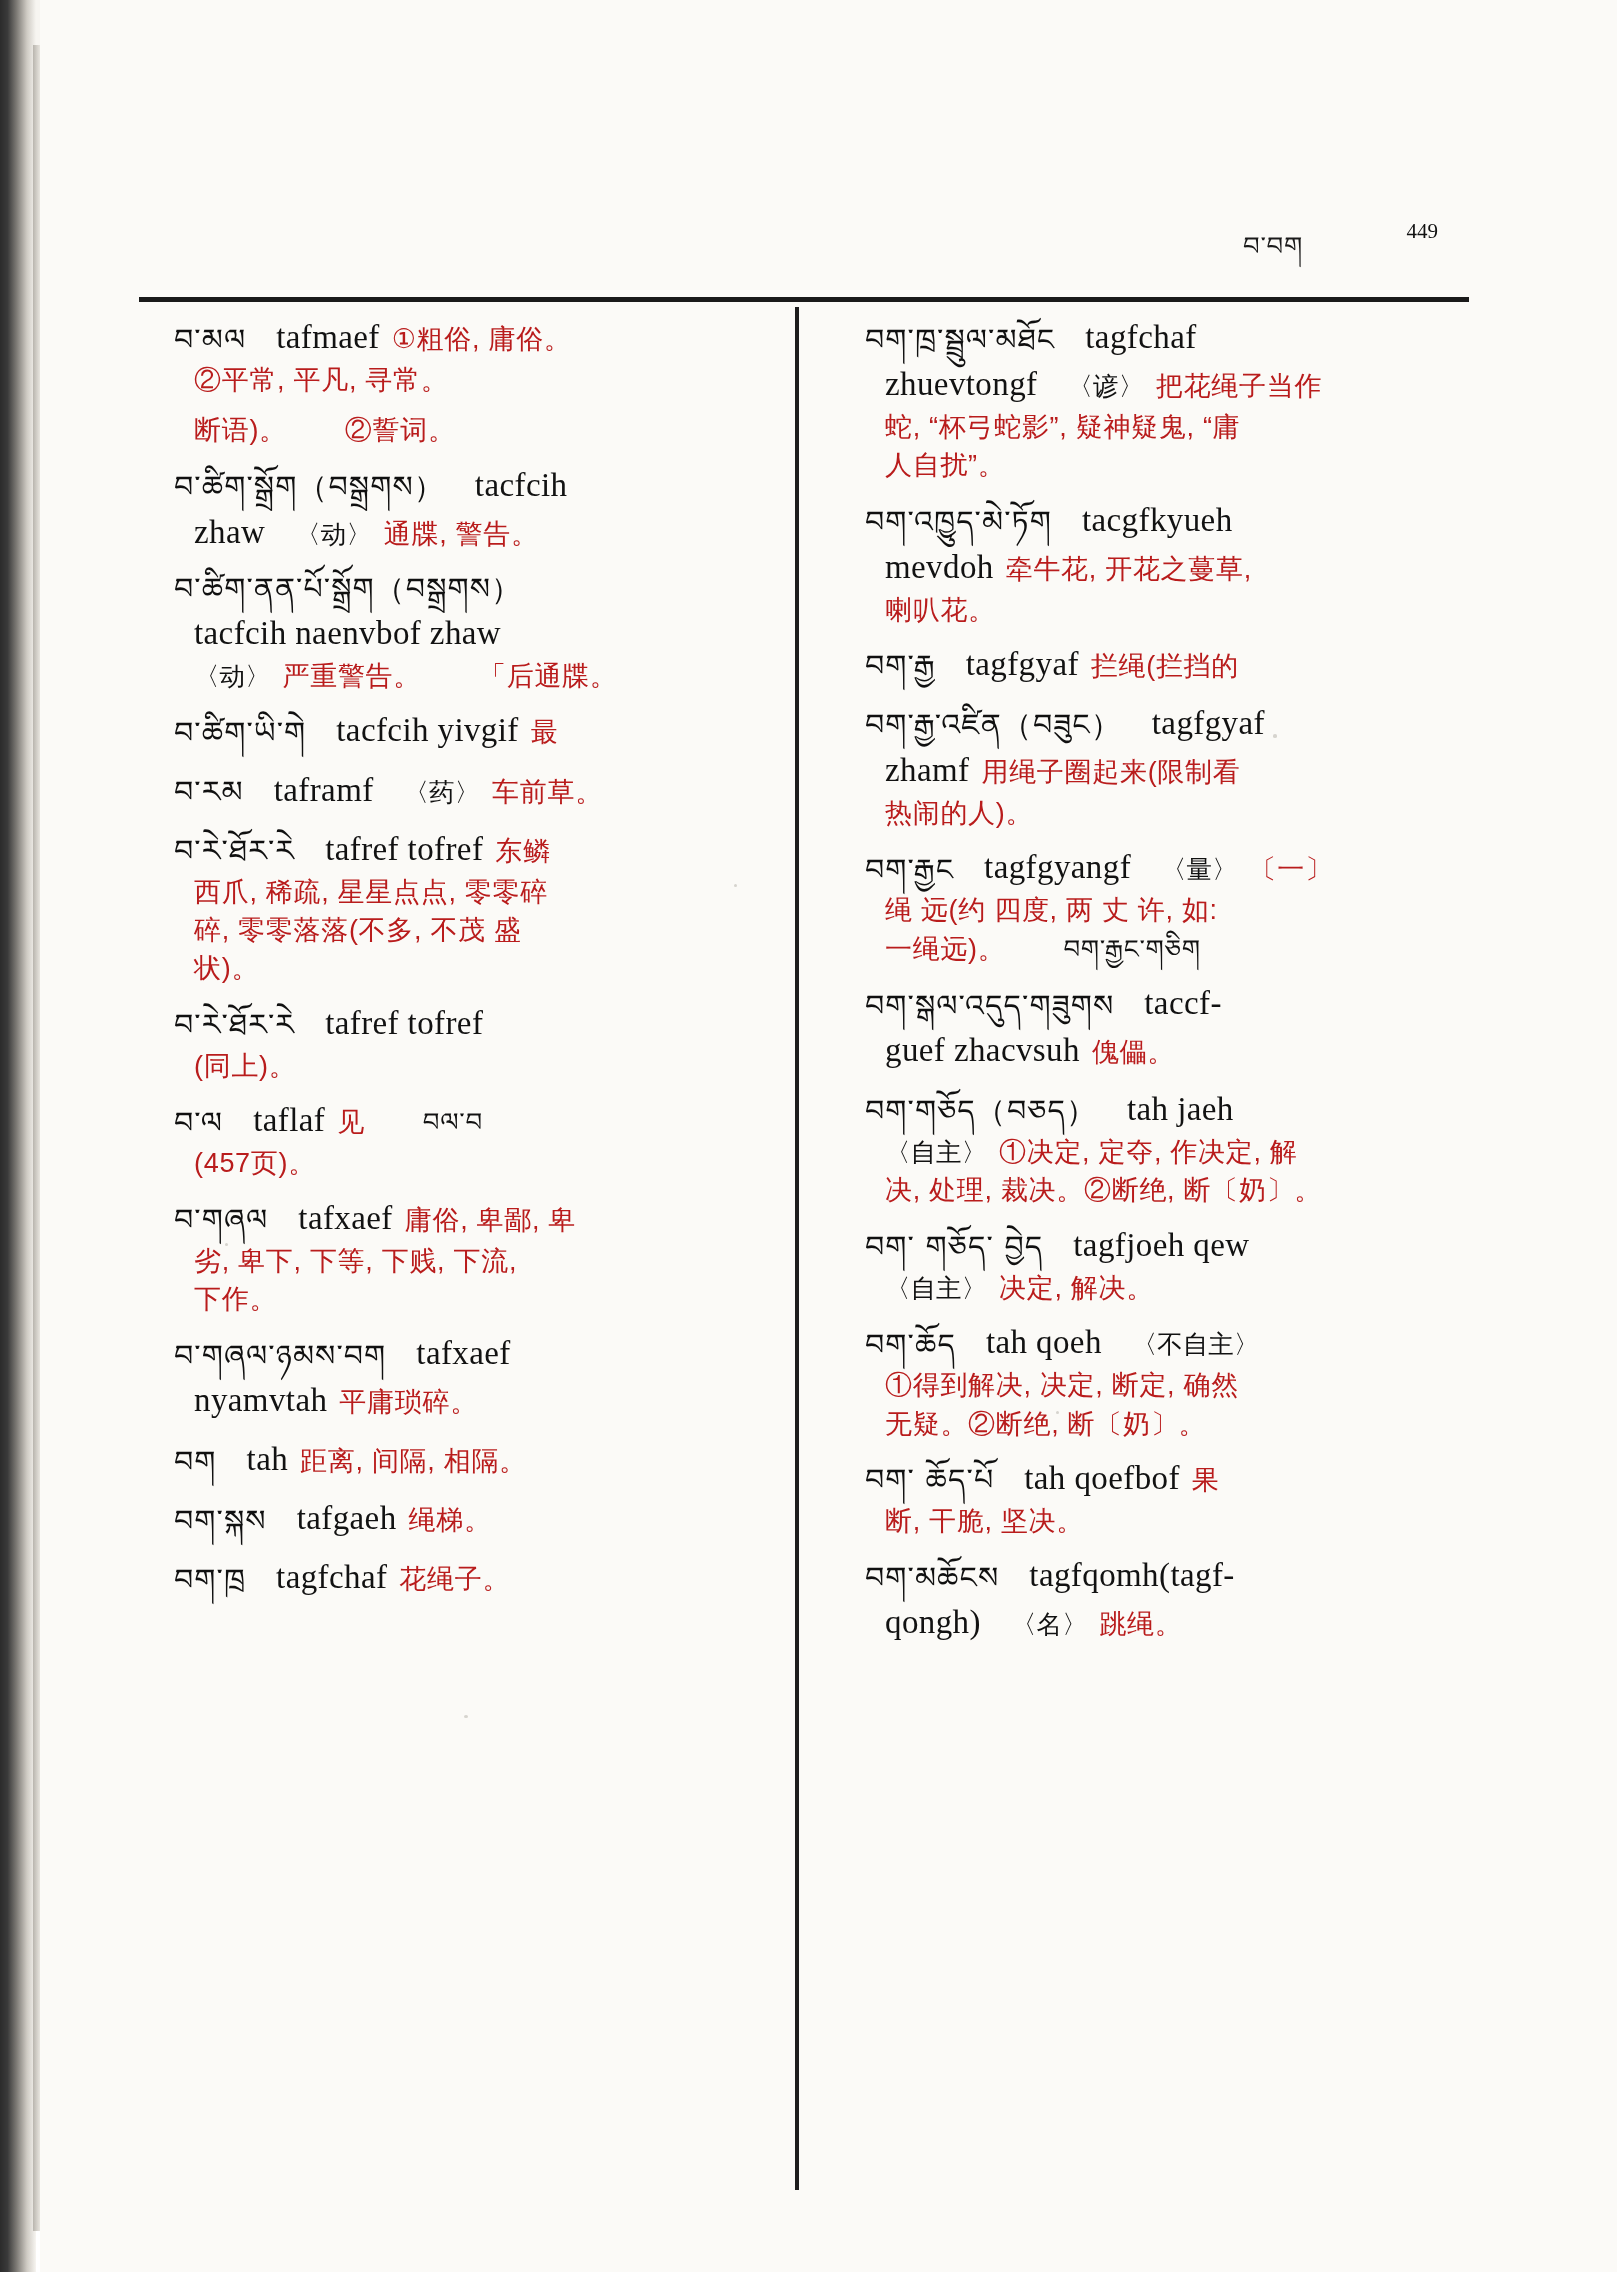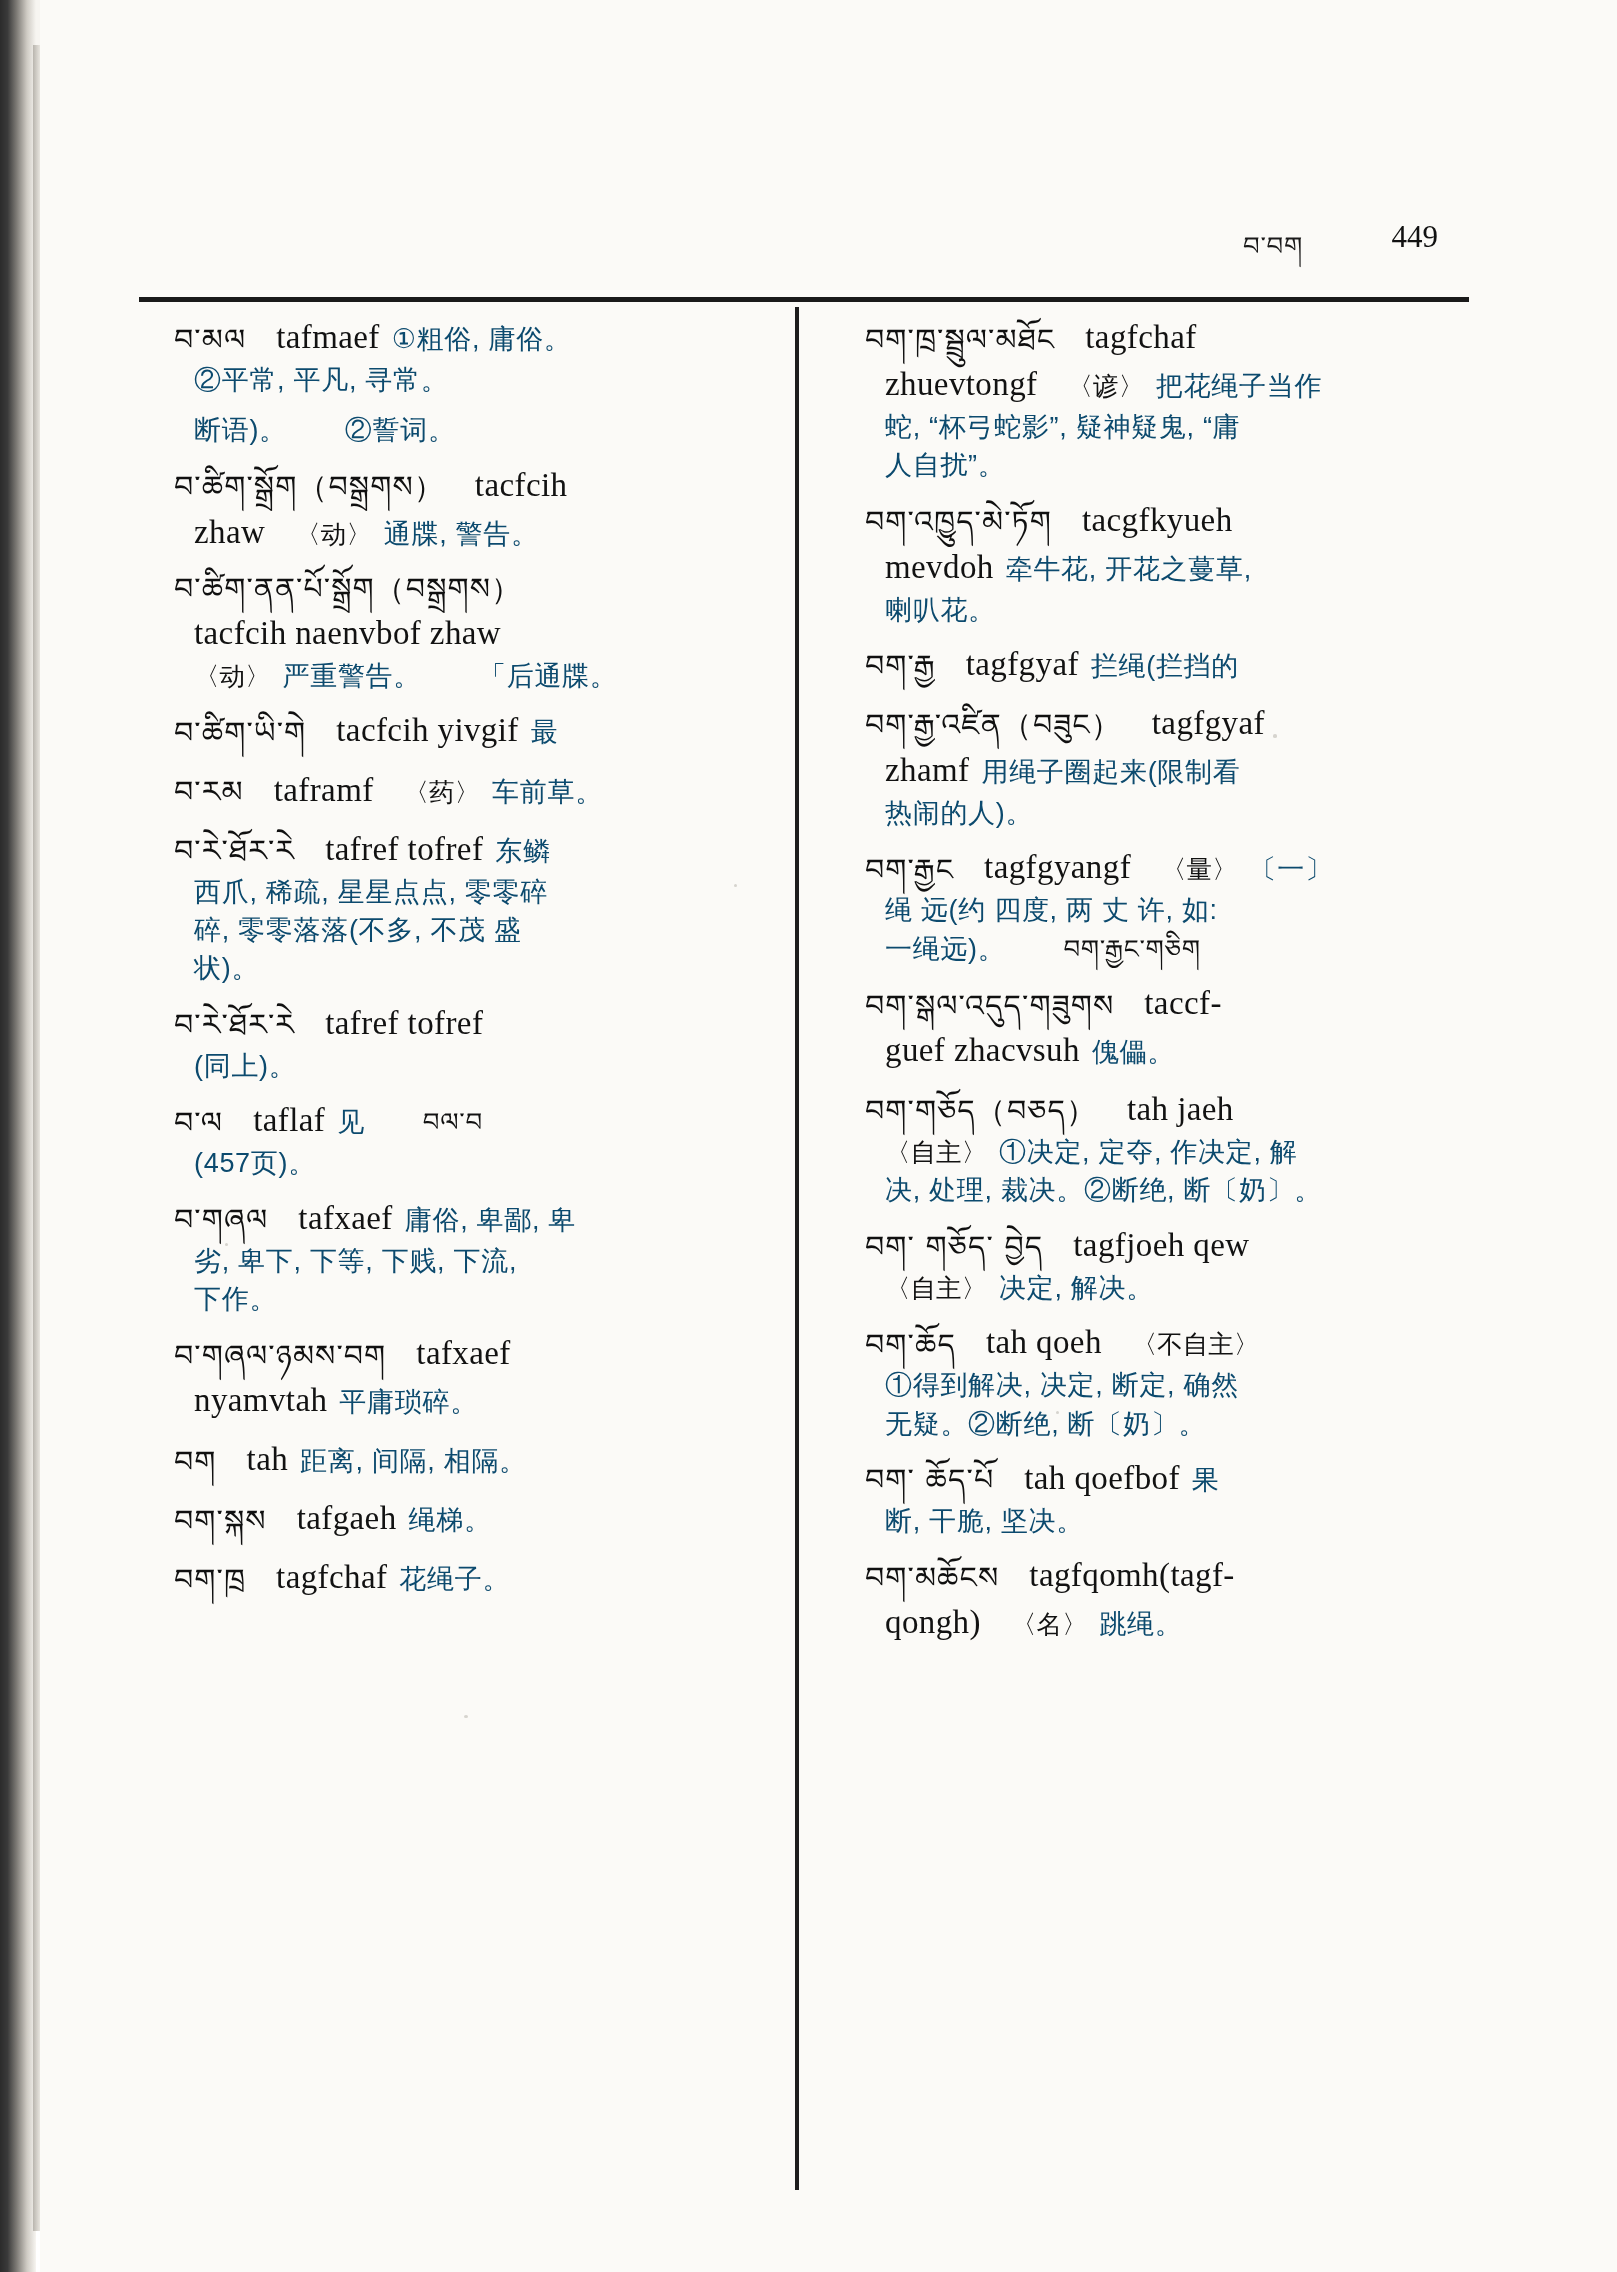--- a/index.html
+++ b/index.html
@@ -55,21 +55,21 @@
     right: 180px;
     top: 0px;
     font-size: 25.5px;
     letter-spacing: 0.7px;
     color: #1a1a1a;
   }
   .hdr-page {
     position: absolute;
     right: 45px;
     top: 1.5px;
-    font-size: 31px;
+    font-size: 21px;
     font-family: "Liberation Serif", serif;
     color: #111;
   }
 
   #rule {
     position: absolute;
     left: 139px;
     top: 297px;
     width: 1330px;
     height: 5.2px;
@@ -120,21 +120,21 @@
     font-size: 33px;
     font-family: "Liberation Serif", serif;
     letter-spacing: 0.4px;
     color: #121212;
     margin-top: 23px;
   }
   .cn {
     font-size: 27px;
     font-family: "Liberation Sans", sans-serif;
     letter-spacing: 0.7px;
-    color: #0c4a6e;
+    color: #b91c1c;
   }
   .tag {
     font-size: 25.5px;
     font-family: "Liberation Sans", sans-serif;
     letter-spacing: 0px;
   }
   .sp-s { display: inline-block; width: 12px; }
   .sp-m { display: inline-block; width: 30px; }
   .sp-l { display: inline-block; width: 58px; }
 

